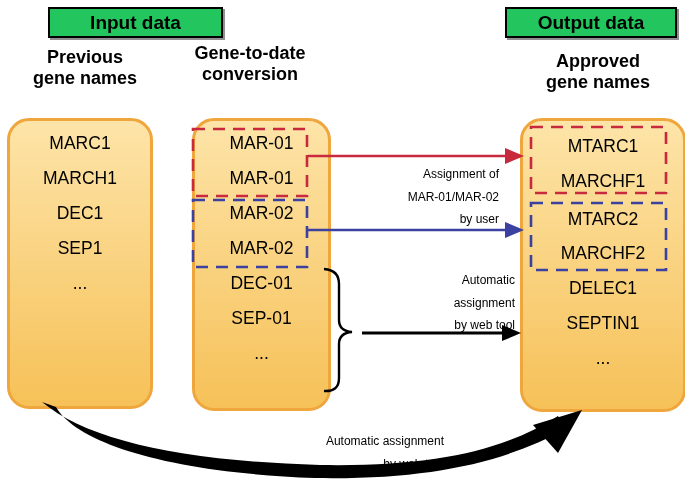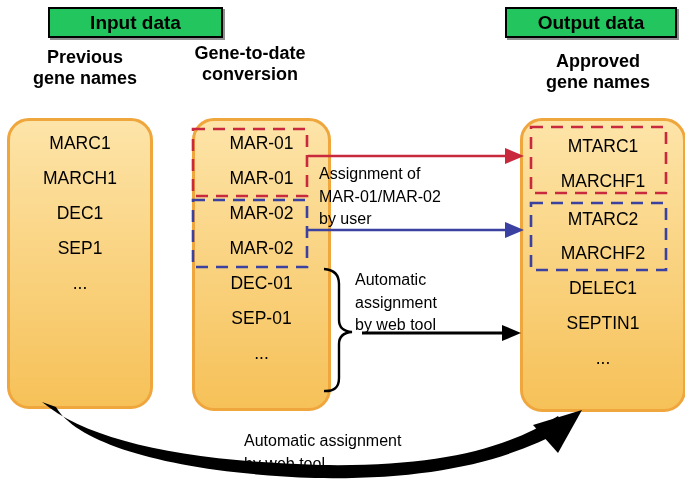--- a/index.html
+++ b/index.html
@@ -10,21 +10,21 @@
             box-shadow:2px 2px 0 #909090;display:flex;align-items:center;justify-content:center;
             font-weight:bold;font-size:19px;}
   
   .colhead{position:absolute;text-align:center;font-weight:bold;font-size:18px;line-height:21px;}
   
   .genebox{position:absolute;border:3px solid #efa63c;border-radius:22px;
            background:linear-gradient(#fde4a8,#f6c158);box-sizing:border-box;}
   .items{position:absolute;left:0;right:0;}
   .item{height:35px;line-height:35px;text-align:center;font-size:17.5px;}
   
-  .note{position:absolute;text-align:left;font-size:16px;line-height:22.5px;}
+  .note{position:absolute;text-align:right;font-size:12px;line-height:22.5px;}
   svg.overlay{position:absolute;left:0;top:0;z-index:5;}
 </style>
 </head>
 <body>
 
 <div class="toplabel" style="left:48px;top:7px;width:171px;">Input data</div>
 <div class="toplabel" style="left:505px;top:7px;width:168px;">Output data</div>
 
 <div class="colhead" style="left:5px;top:47px;width:160px;">
   <div>Previous</div>

